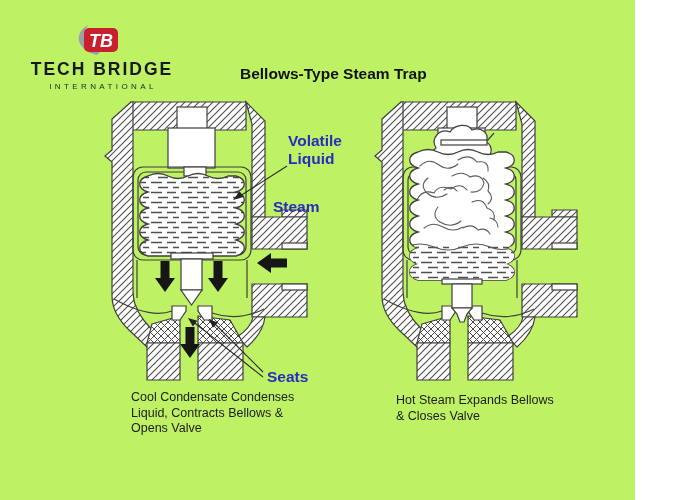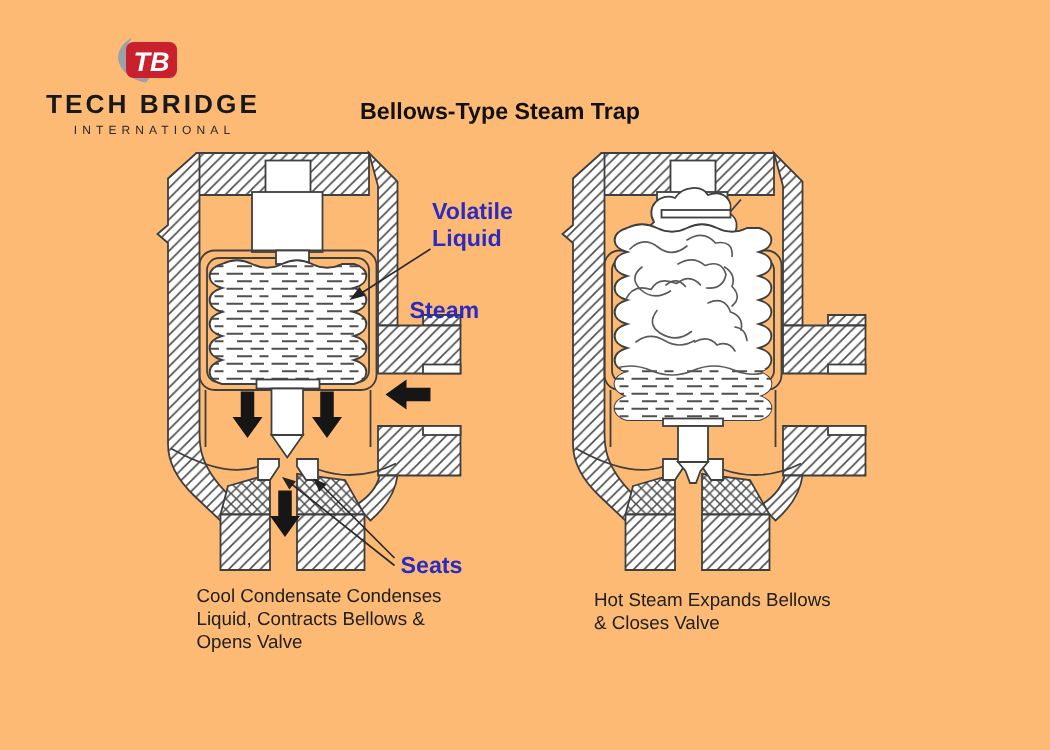--- a/index.html
+++ b/index.html
@@ -1,16 +1,16 @@
 <!DOCTYPE html>
 <html><head>
 <meta charset="utf-8">
 <style>
   html,body{margin:0;padding:0;background:#ffffff;}
-  .page{position:relative;width:700px;height:500px;background:#fdba74;overflow:hidden;
+  .page{position:relative;width:635px;height:500px;background:#bef264;overflow:hidden;
         font-family:"Liberation Sans", sans-serif;}
   svg{position:absolute;left:0;top:0;}
   
   .hatch  {fill:url(#hatchPat);stroke:#3f3f3f;stroke-width:1.2;}
   .xhatch {fill:url(#xhatchPat);stroke:#3f3f3f;stroke-width:1.2;}
   .white  {fill:#ffffff;stroke:#3f3f3f;stroke-width:1.2;}
   .nofill {fill:none;stroke:#3f3f3f;stroke-width:1.2;}
   .line   {fill:none;stroke:#3f3f3f;stroke-width:1.2;}
   .thin   {fill:none;stroke:#2a2a2a;stroke-width:1.1;}
   .steamln{fill:none;stroke:#5a5a5a;stroke-width:1.1;stroke-linecap:round;}

